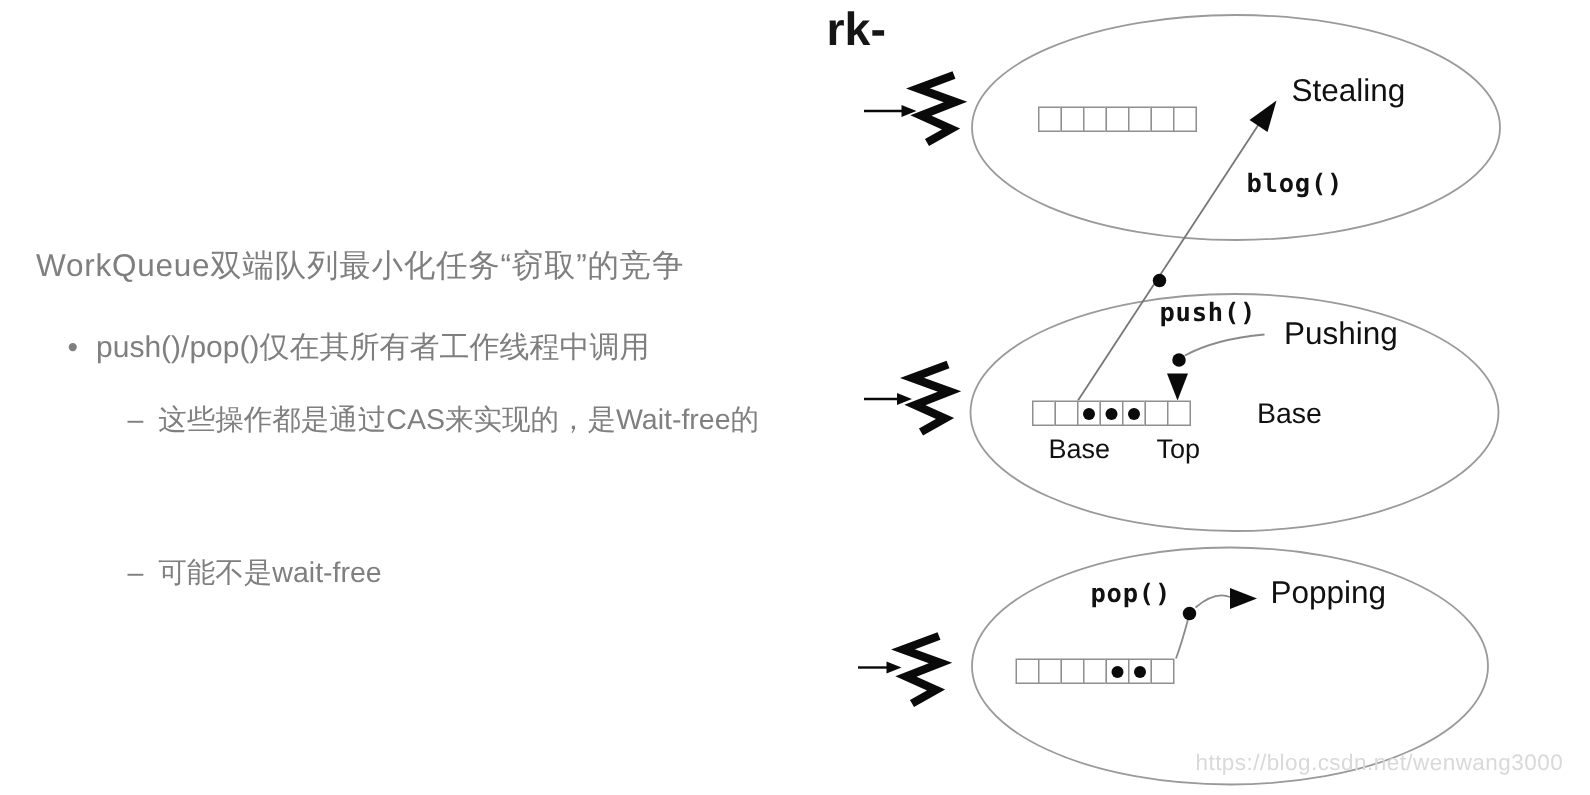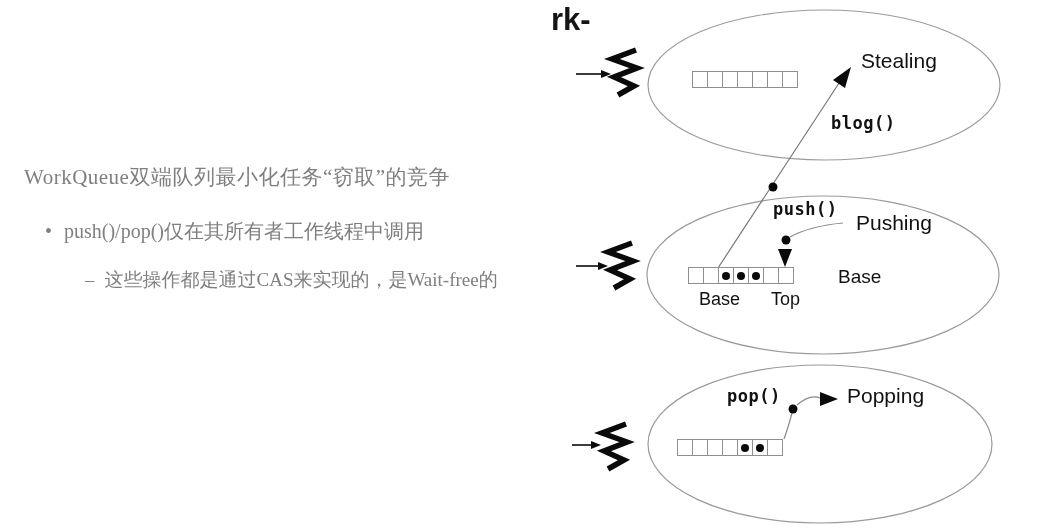--- a/index.html
+++ b/index.html
@@ -9,21 +9,21 @@
     --cell-border:#8f8f8f;
     --watermark:#d9d9d9;
     --line:#777777;
   }
   *{margin:0;padding:0;box-sizing:border-box}
   html,body{width:1060px;height:530px;background:#ffffff;overflow:hidden}
   #stage{position:relative;width:1060px;height:530px;background:#fff;
          font-family:"Liberation Sans",sans-serif}
 
   
-  .cnmono{font-family:Liberation Serif, serif;color:var(--gray-text)}
+  .cnmono{font-family:Liberation Sans, sans-serif;color:var(--gray-text)}
   .slide-title{position:absolute;left:24px;top:163px;font-size:21px;letter-spacing:.5px;white-space:nowrap}
   .brow{position:absolute;white-space:nowrap}
   .b0{left:45px;top:218px;font-size:20px}
   .s0{left:85px;top:267px;font-size:19px}
   .b1{left:45px;top:318px;font-size:20px}
   .s1{left:85px;top:369px;font-size:19px}
   .marker{display:inline-block;margin-right:12px}
   .dashm{display:inline-block;margin-right:10px}
 
   
@@ -62,20 +62,23 @@
 
 <div id="stage">
 
   <div class="slide-title cnmono">WorkQueue双端队列最小化任务“窃取”的竞争</div>
 
   <div class="brow s0 cnmono">
     <span class="dashm">–</span><span>这些操作都是通过CAS来实现的，是Wait-free的</span>
   </div>
   <div class="brow b0 cnmono">
     <span class="marker">•</span><span>push()/pop()仅在其所有者工作线程中调用</span>
+  </div>
+  <div class="brow s1 cnmono">
+    <span class="dashm">–</span><span>可能不是wait-free</span>
   </div>
 
   <div class="partial-title">rk-</div>
 
   <svg class="layer" viewBox="0 0 1060 530">
     <defs>
       <g id="thread-squiggle">
         <polyline points="26,2 2,11 27,20 4,29 24,38 8,47" fill="none" stroke="#0a0a0a" stroke-width="5.5"></polyline>
       </g>
     </defs>
@@ -161,13 +164,14 @@
   <div class="dlabel serif lab-stealing">Stealing</div>
   <div class="dlabel code  lab-poll">blog()</div>
   <div class="dlabel code  lab-push">push()</div>
   <div class="dlabel serif lab-pushing">Pushing</div>
   <div class="dlabel serif lab-deque">Base</div>
   <div class="dlabel serif lab-base">Base</div>
   <div class="dlabel serif lab-top">Top</div>
   <div class="dlabel code  lab-pop">pop()</div>
   <div class="dlabel serif lab-popping">Popping</div>
 
+  <div class="watermark">https://blog.csdn.net/wenwang3000</div>
 </div>
 
 </body></html>

